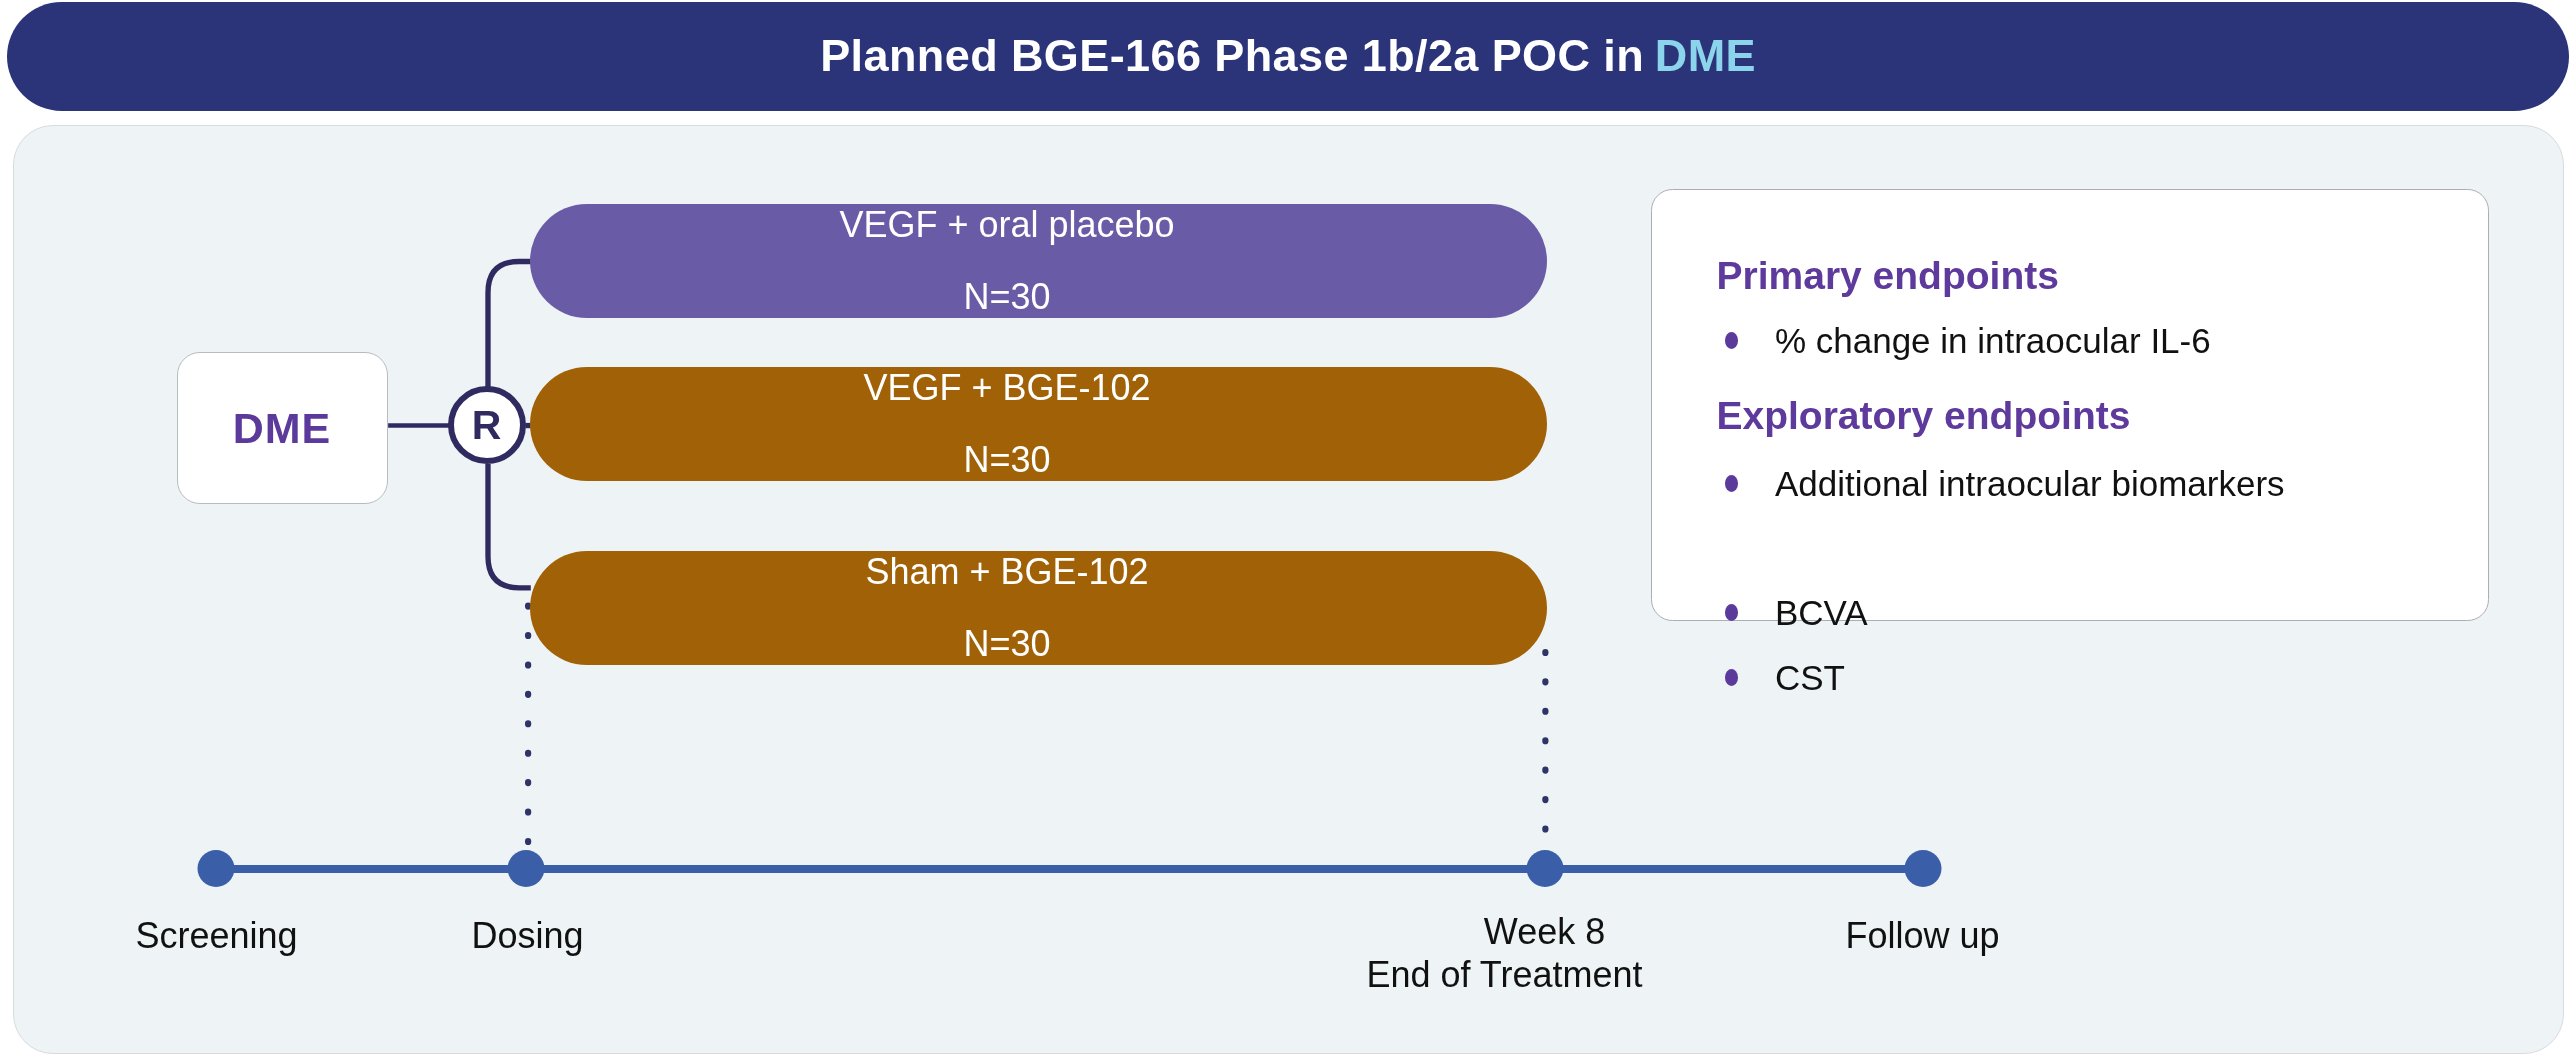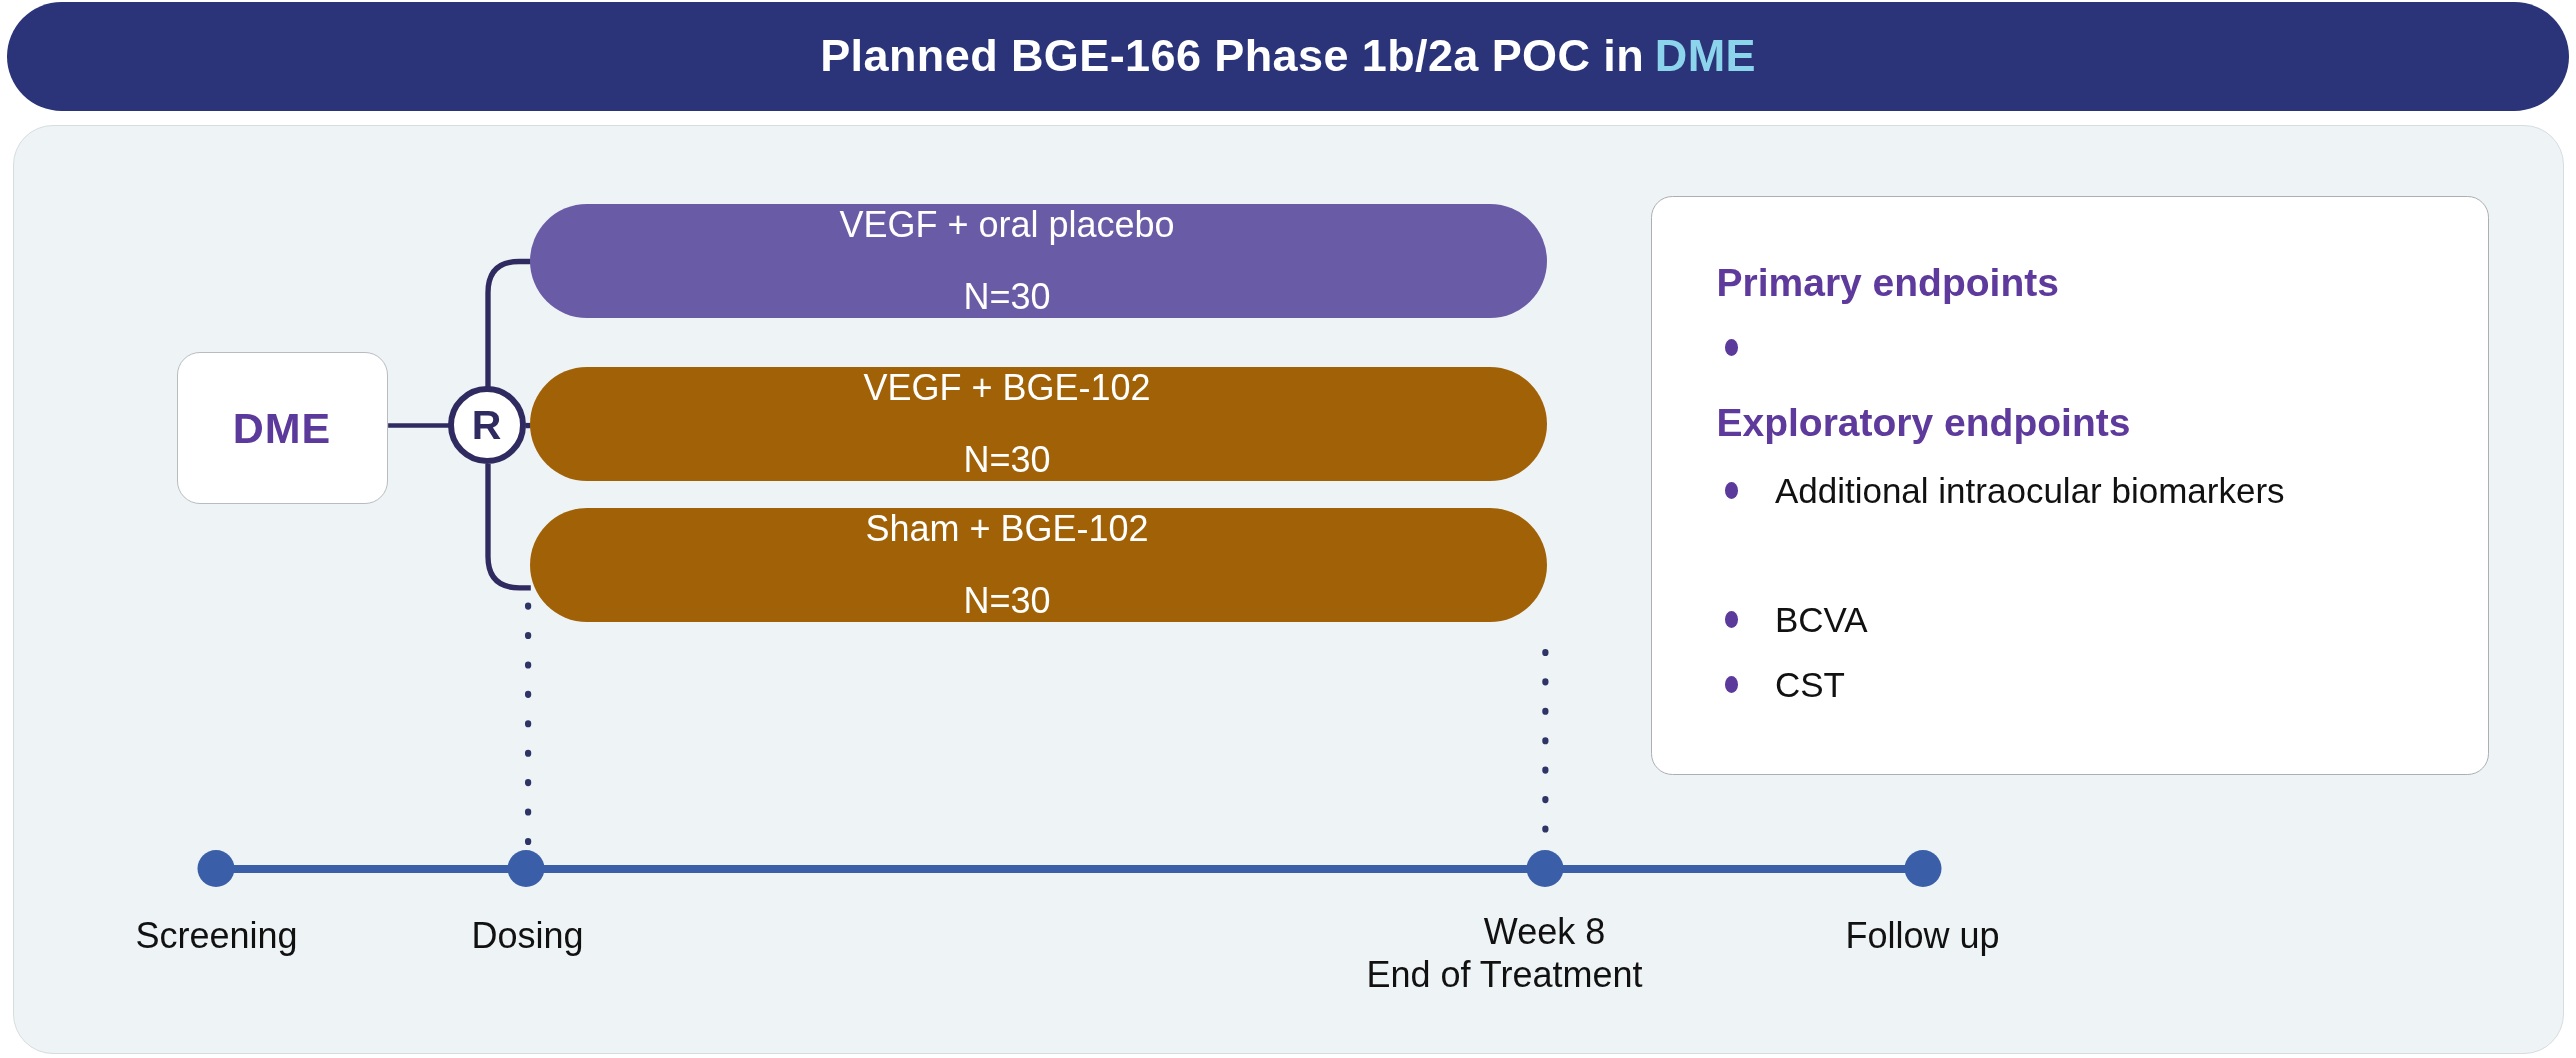--- a/index.html
+++ b/index.html
@@ -40,24 +40,24 @@
   .pill{
     position:absolute;left:516px;width:1017px;height:114px;border-radius:57px;
     display:flex;align-items:center;justify-content:space-between;
     padding:0 138px 0 76px;box-sizing:border-box;
     color:#ffffff;font-size:36px;flex-direction:column;
   }
   .pill-purple{background:#6a5ba6;}
   .pill-green{background:#a16207;}
   .pill1{top:78px;}
   .pill2{top:241px;}
-  .pill3{top:382px;gap:12px;}
+  .pill3{top:425px;gap:12px;}
   
   .endpoints{
-    position:absolute;left:1637px;top:70px;width:838px;height:579px;
+    position:absolute;left:1637px;top:63px;width:838px;height:432px;
     background:#ffffff;border:1.8px solid #abafb4;border-radius:21.4px;
     box-sizing:border-box;
   }
   .ep-heading{
     position:absolute;left:65px;margin:0;
     font-size:39px;font-weight:bold;color:#5e3a9c;line-height:48px;white-space:nowrap;
   }
   .ep-h1{top:62px;}
   .ep-h2{top:202px;}
   .ep-item{
@@ -128,20 +128,21 @@
     </div>
     <div class="pill pill-green pill3">
       <span>Sham + BGE-102</span>
       <span>N=30</span>
     </div>
 
     <div class="endpoints">
       <h3 class="ep-heading ep-h1">Primary endpoints</h3>
       <div class="ep-item ep-i1">
         <span class="ep-dot"></span>
+        <span>% change in intraocular IL-6</span>
       </div>
       <h3 class="ep-heading ep-h2">Exploratory endpoints</h3>
       <div class="ep-item ep-i2">
         <span class="ep-dot"></span>
         <span>Additional intraocular biomarkers</span>
       </div>
       <div class="ep-item ep-i4">
         <span class="ep-dot"></span>
         <span>BCVA</span>
       </div>

